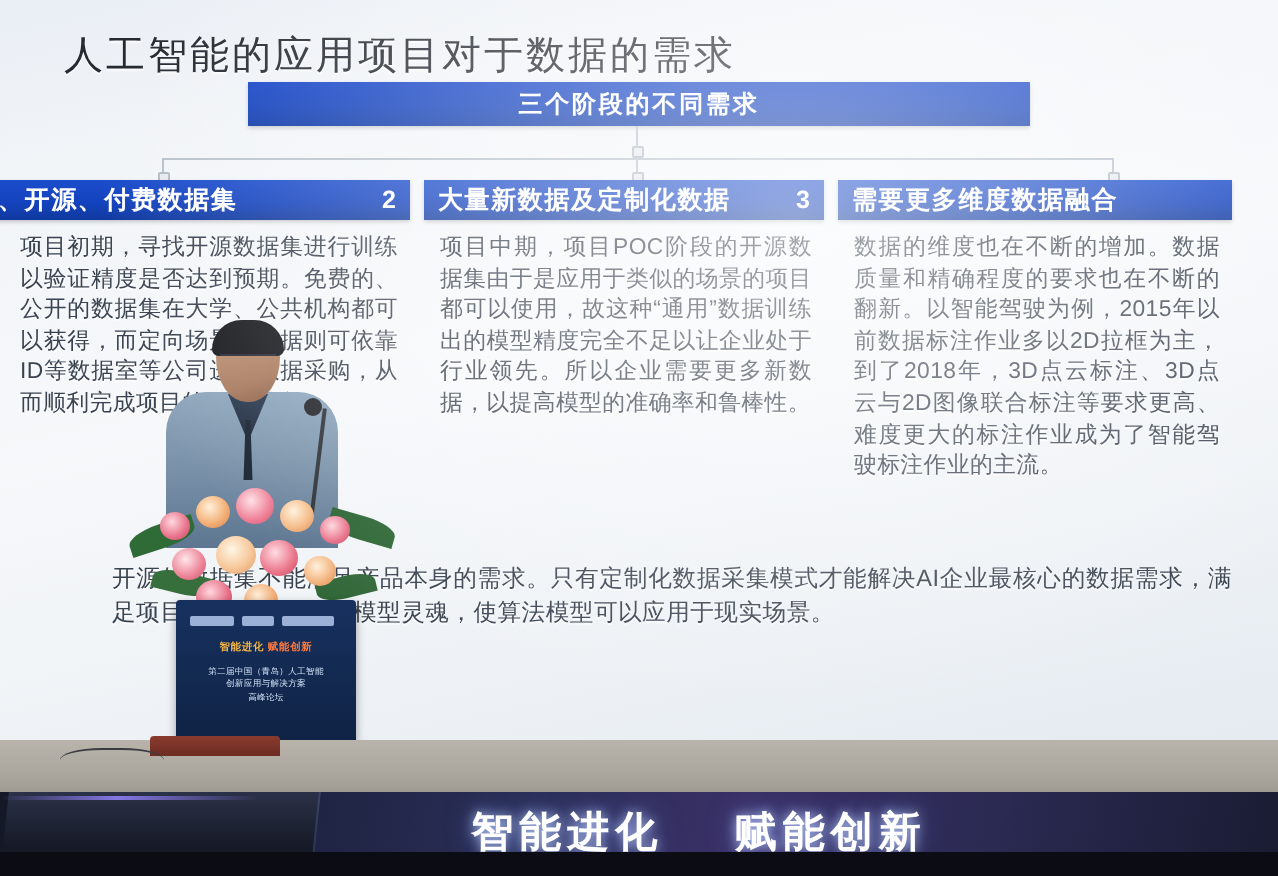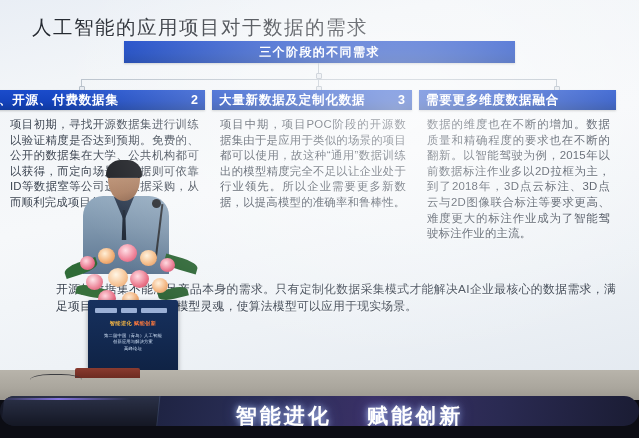--- a/index.html
+++ b/index.html
@@ -296,21 +296,20 @@
   }
 
   
   #led-banner {
     position: absolute;
     left: 0; top: 396px;
     width: 639px; height: 30px;
     background:
       linear-gradient(100deg, #151826 0%, #1d2240 22%, #2b2f58 42%, #3a3066 58%, #2a2a52 78%, #1a1c33 100%);
     overflow: hidden;
-    border-radius: 21px;
   }
   #led-banner::before {
     content: "";
     position: absolute;
     left: 0; top: 0;
     width: 155px; height: 42px;
     background: linear-gradient(180deg,#2b3148 0%, #191d2c 55%, #0d0f18 100%);
     transform: skewX(-6deg);
     transform-origin: bottom left;
     border-right: 1px solid rgba(90,110,160,0.35);

